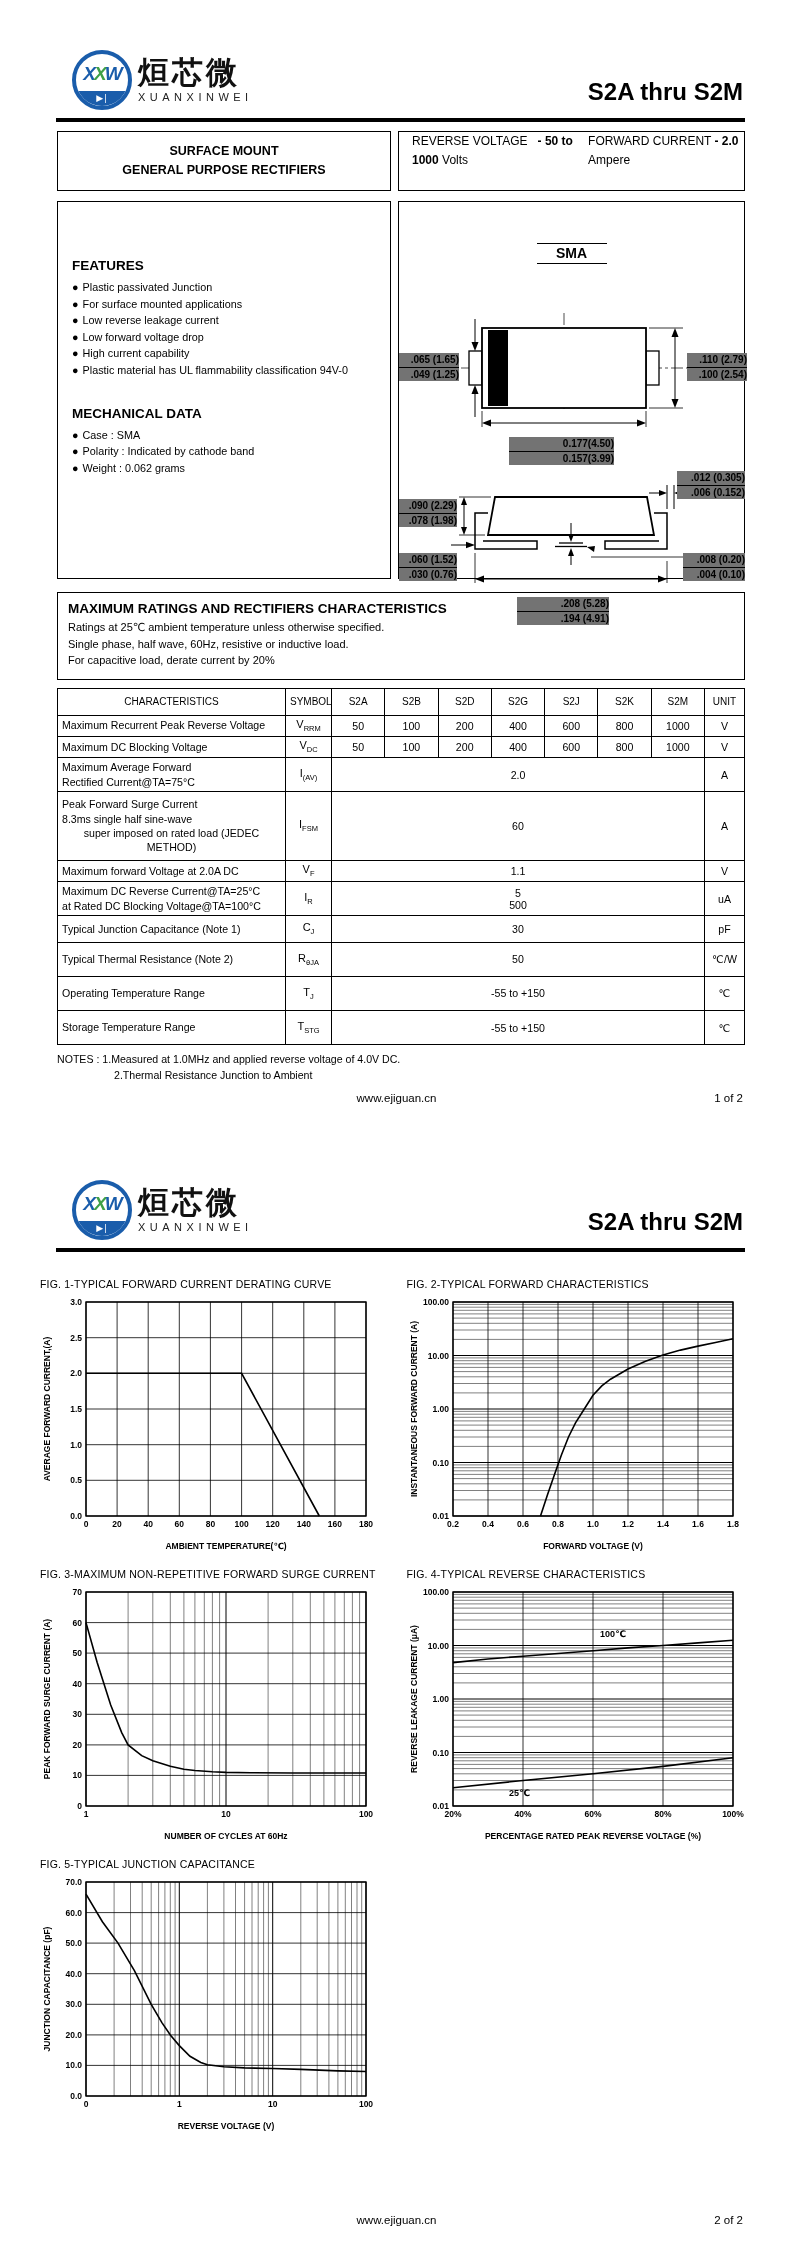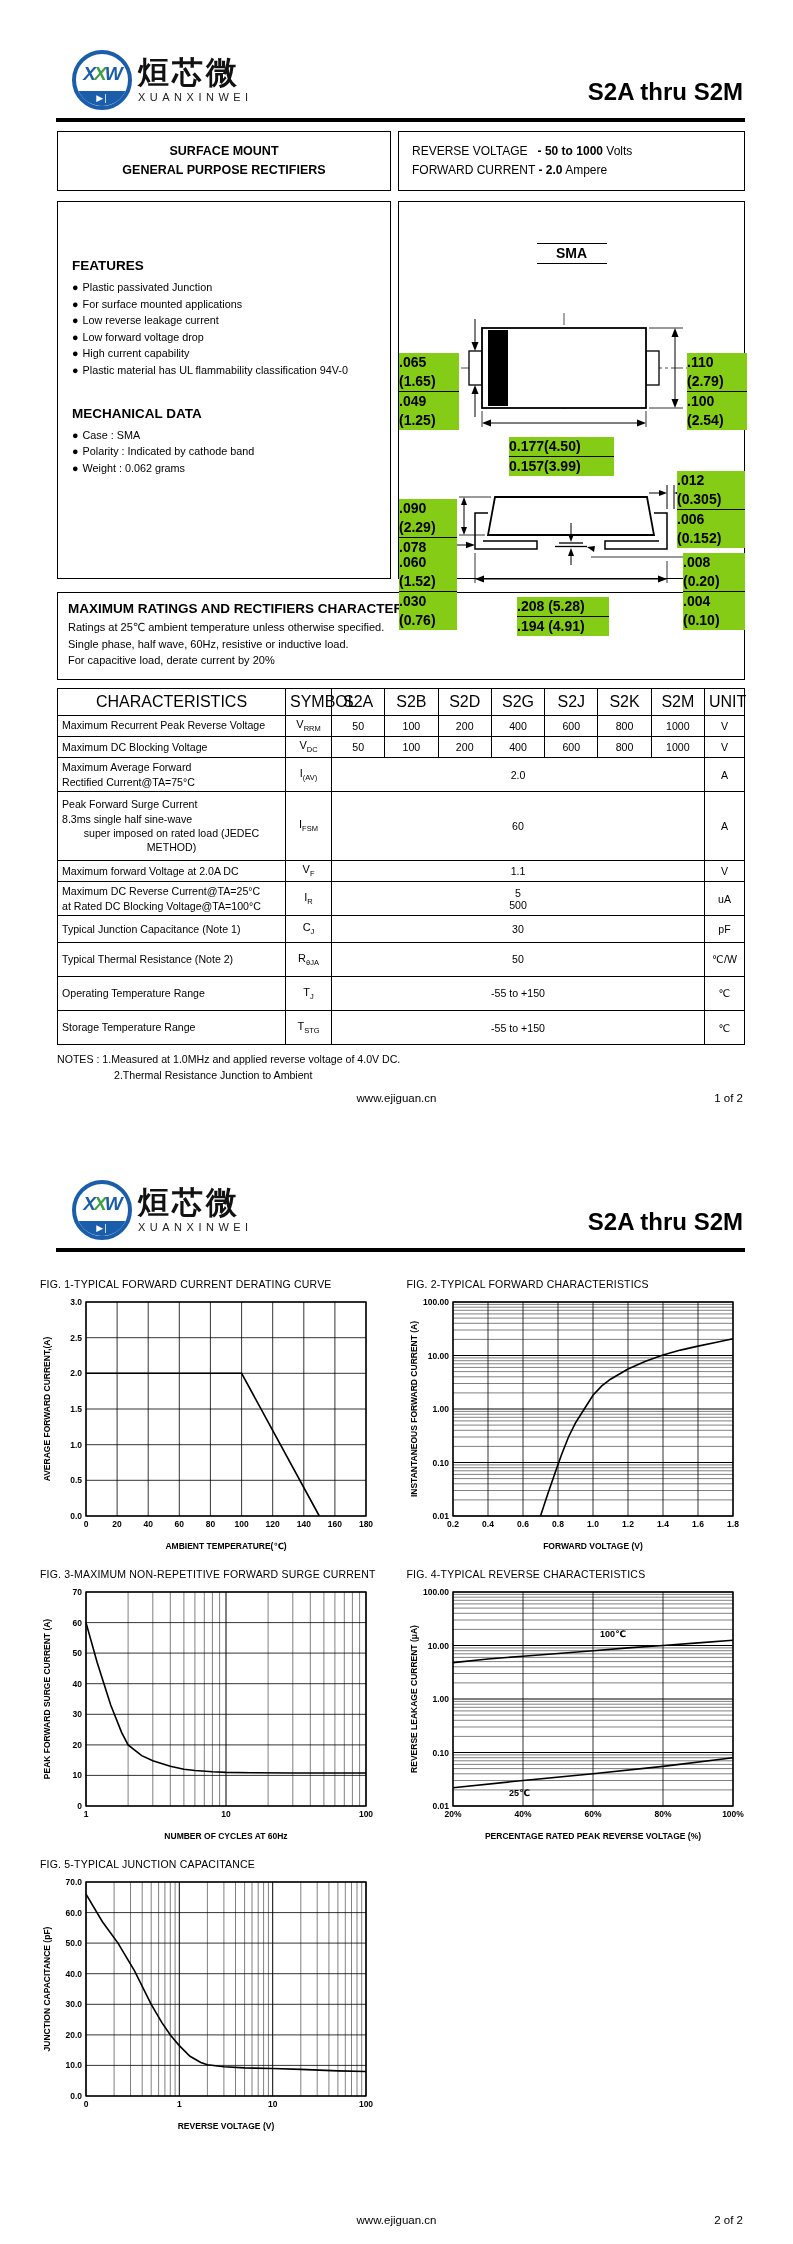--- a/index.html
+++ b/index.html
@@ -19,48 +19,48 @@
   .logo-band { position:absolute; left:0; right:0; bottom:0; height:15px; background:#1a5dab; color:#fff; text-align:center; font-size:9px; line-height:15px; letter-spacing:1px; }
   .logo-zh { font-size:31px; font-weight:bold; letter-spacing:3px; color:#111; line-height:1.05; }
   .logo-en { font-size:11px; letter-spacing:4.5px; color:#222; margin-top:1px; }
   .part-title { font-size:24px; font-weight:bold; padding-bottom:4px; }
   .rule { height:4px; background:#000; margin:8px 48px 0 56px; }
 
   
   .row-boxes { display:grid; grid-template-columns:334px 1fr; gap:7px; margin:9px 48px 0 57px; }
   .box { border:1.4px solid #000; background:#fff; }
   .top-left-box { height:60px; display:flex; flex-direction:column; justify-content:center; text-align:center; font-weight:bold; font-size:12.5px; line-height:1.55; }
-  .top-right-box { height:60px; display:flex; flex-direction:column; justify-content:center; padding-left:13px; font-size:12px; line-height:1.6; }
+  .top-right-box { height:60px; display:flex; flex-direction:row; justify-content:center; padding-left:13px; font-size:12px; line-height:1.6; }
   .top-right-box b { font-weight:bold; }
   .mid-row { margin-top:10px; }
   .features-box { height:378px; padding:56px 12px 0 14px; }
   .feat-heading { font-size:13.5px; font-weight:bold; margin-bottom:8px; }
   .feat-list div { font-size:10.8px; margin:4.5px 0; }
   .feat-list .bullet { margin-right:4px; }
   .mech-heading { font-size:13.5px; font-weight:bold; margin:30px 0 8px; }
 
   
   .pkg-box { height:378px; padding-top:34px; position:relative; }
   .sma-label { display:block; width:70px; margin:7px auto; text-align:center; font-size:14px; font-weight:bold; border-top:1.5px solid #000; border-bottom:1.5px solid #000; padding:1px 0 2px; }
   .pkg-wrap { position:relative; width:100%; height:330px; }
   .pkg-wrap svg { position:absolute; }
-  .frac { position:absolute; text-align:left; font-size:14px; font-weight:bold; background:#84cc16; line-height:1.35; }
+  .frac { position:absolute; text-align:right; font-size:10px; font-weight:bold; background:#737373; line-height:1.35; }
   .frac span { display:block; }
   .frac span:first-child { border-bottom:1px solid #000; }
 
   
   .ratings-box { margin:13px 48px 0 57px; padding:8px 10px 10px; }
   .ratings-heading { font-size:13.5px; font-weight:bold; margin-bottom:3px; }
   .ratings-box p { font-size:11px; line-height:1.5; }
 
   
   table.ratings { border-collapse:collapse; margin:8px 48px 0 57px; width:688px; table-layout:fixed; font-size:10.6px; }
   table.ratings th, table.ratings td { border:1px solid #000; padding:2.5px 4px; text-align:center; vertical-align:middle; }
   table.ratings { border:1.6px solid #000; }
-  table.ratings th { font-weight:normal; font-size:16px; height:27px; }
+  table.ratings th { font-weight:normal; font-size:10px; height:27px; }
   td.char { text-align:left; padding-left:6px; }
   .cl { display:flex; justify-content:flex-start; line-height:1.35; }
   .cr { padding-right:2px; }
   td.sym sub, td.unit sub { font-size:7.5px; }
   td.sym { font-size:11px; }
   table.ratings tr:nth-child(n+9) td { padding-top:9px; padding-bottom:9px; }
   table.ratings tr:nth-child(5) td, table.ratings tr:nth-child(8) td { padding-top:5px; padding-bottom:5px; }
 
   .notes { margin:7px 48px 0 57px; font-size:10.6px; line-height:1.5; }
   .notes div:nth-child(2) { padding-left:57px; }

